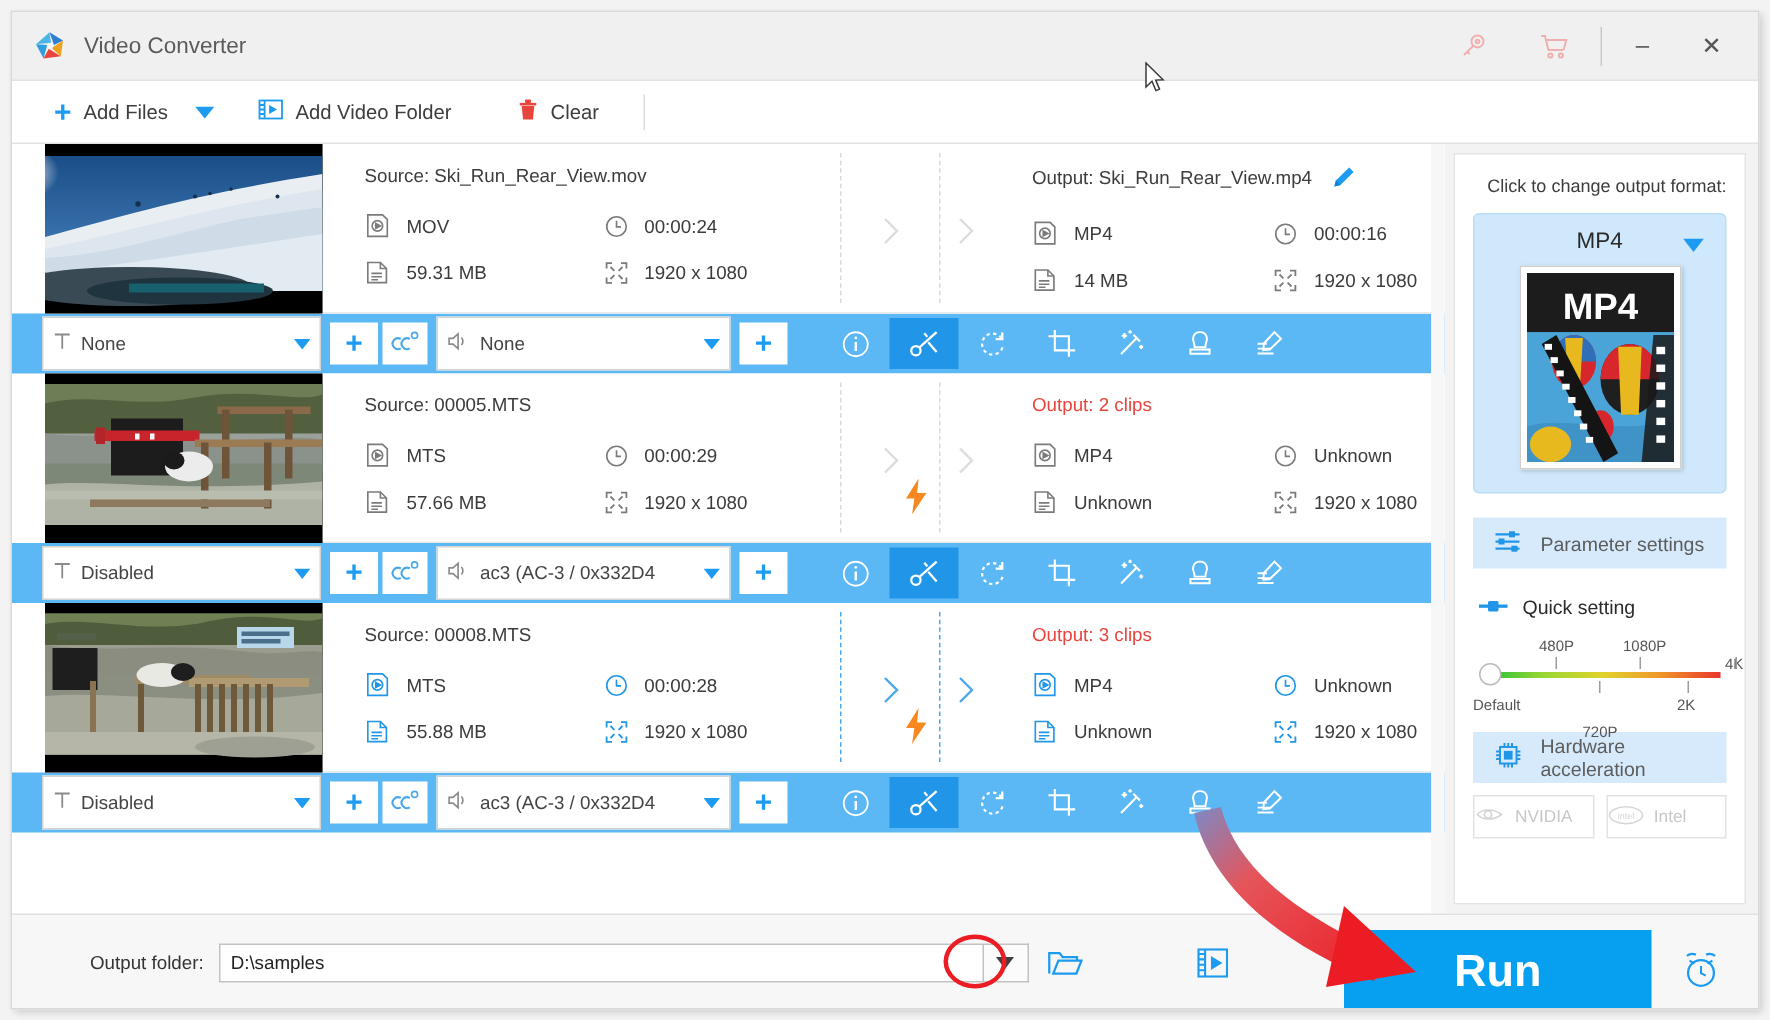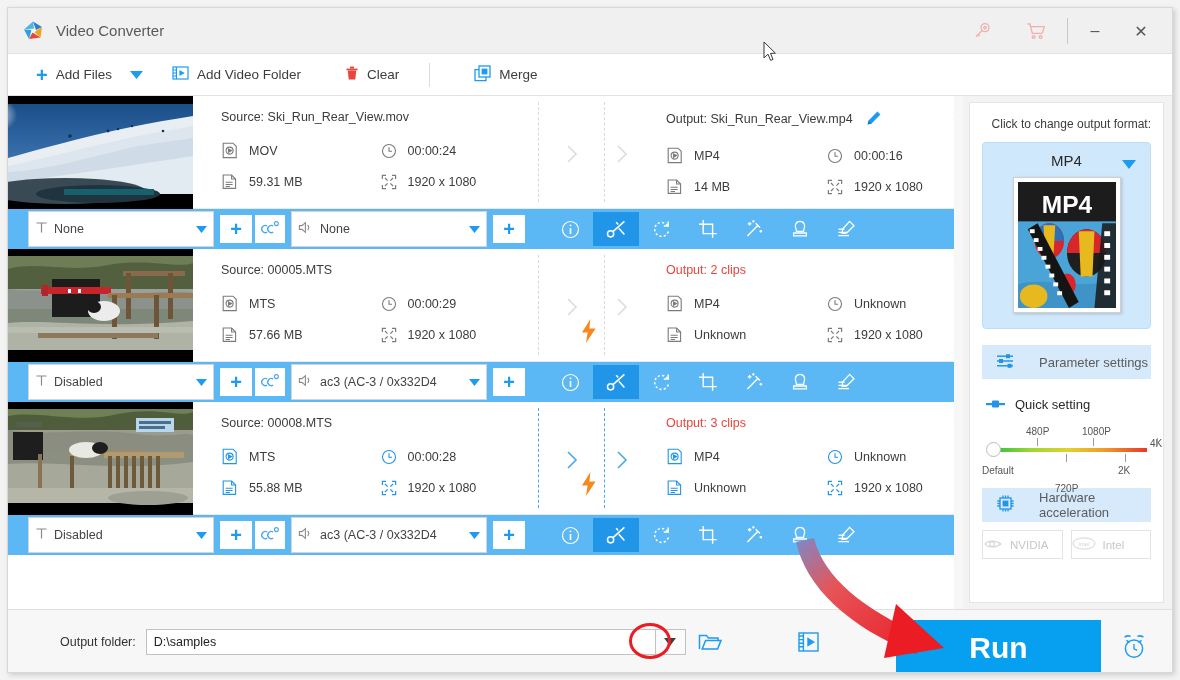--- a/index.html
+++ b/index.html
@@ -85,20 +85,21 @@
     overflow: hidden;
   }
   
   .fcard { position: relative; }
   .frow {
     display: flex;
     height: 113px;
     background: #fff;
     border-bottom: 1px solid #eaeaea;
     position: relative;
+    margin-left: 22px;
   }
   .thumb {
     width: 185px; height: 113px;
     background: #000;
     flex: none;
     position: relative;
     overflow: hidden;
   }
   .thumb .inner { position: absolute; inset: 0; }
   .fdetail {
@@ -202,21 +203,21 @@
     background: #fff;
     border: 1px solid #cfcfcf;
     box-shadow: 1px 1px 3px rgba(0,0,0,.18);
     padding: 4px;
   }
   .fmt-thumb-in { width: 100%; height: 100%; position: relative; overflow: hidden; }
   .sb-btn {
     margin-top: 16px;
     height: 34px; background: #d6eafc;
     display: flex; align-items: center;
-    padding-left: 14px; gap: 24px;
+    padding-left: 14px; gap: 12px;
     font-size: 13px; color: #5c5c5c;
   }
   .qs-head {
     margin-top: 18px; display: flex; align-items: center; gap: 9px;
     font-size: 13px; color: #2a2a2a; padding-left: 4px;
   }
   .slider-wrap { position: relative; height: 62px; margin-top: 10px; padding: 0 4px; }
   .slider-track {
     position: absolute; left: 14px; right: 4px; top: 26px; height: 4px;
     background: linear-gradient(to right,#35c23a 0%,#9ad633 22%,#e0d32c 48%,#ef9a2a 72%,#e8372a 100%);
@@ -343,30 +344,20 @@
         <span>
           <svg width="14" height="16" viewBox="0 0 14 16">
             <rect x="1.5" y="3.6" width="11" height="1.7" fill="#e8453c"></rect>
             <rect x="5" y="1.4" width="4" height="2.2" rx="0.6" fill="#e8453c"></rect>
             <path d="M2.8 5.6 H11.2 L10.3 14.6 H3.7 Z" fill="#e8453c"></path>
           </svg>
         </span>
         <span>Clear</span>
       </div>
       <div class="mb-divider"></div>
-      <div class="mb-item" style="margin-left:14px">
-        <span>
-          <svg width="17" height="17" viewBox="0 0 17 17" fill="none" stroke="#1d9bf0" stroke-width="1.3">
-            <rect x="1" y="4.6" width="11" height="11"></rect>
-            <rect x="5" y="1" width="11" height="11" fill="#ffffff"></rect>
-            <rect x="7.6" y="3.6" width="5.8" height="5.8" fill="#1d9bf0" stroke="none"></rect>
-          </svg>
-        </span>
-        <span>Merge</span>
-      </div>
     </div>
 
     <div class="main">
 
       <div class="filelist">
 
         <div class="fcard">
           <div class="frow">
             <div class="thumb">
               <div class="inner">

